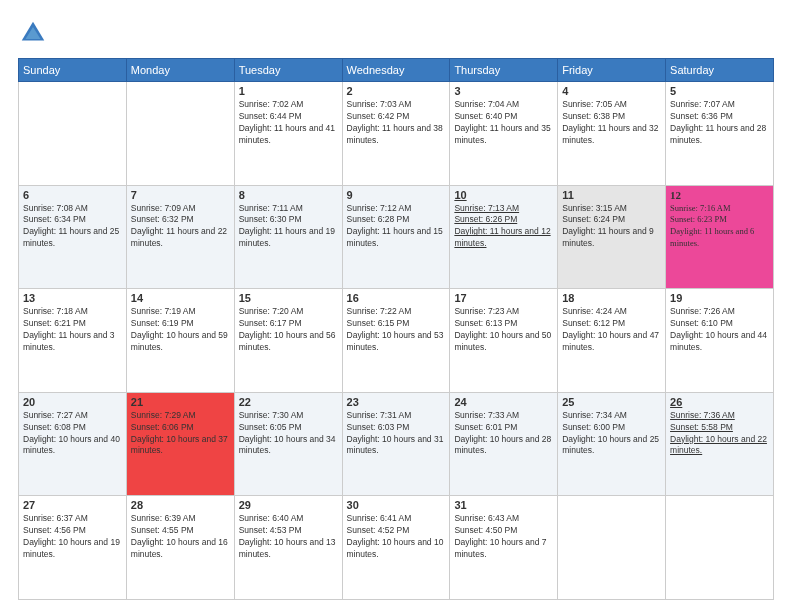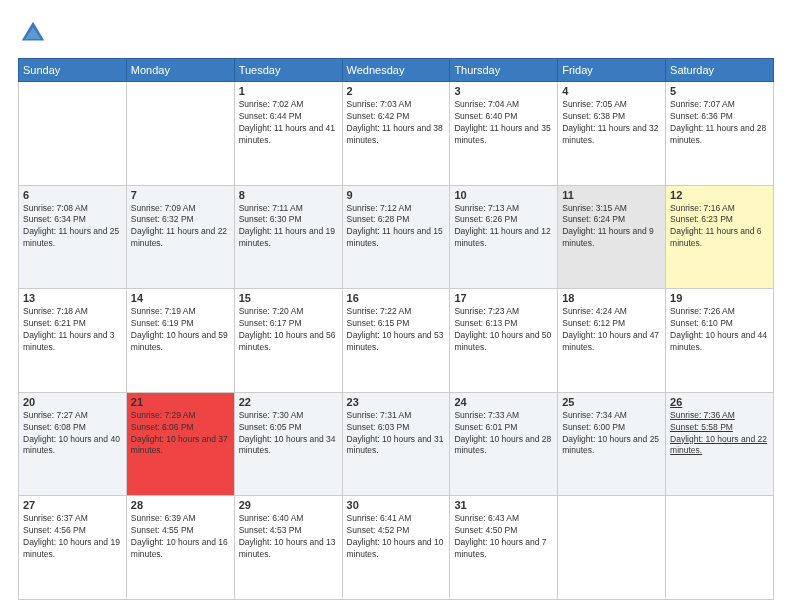--- a/index.html
+++ b/index.html
@@ -189,33 +189,33 @@
             <div class="day-info" style="white-space: pre-line;">Sunrise: 7:11 AM
 Sunset: 6:30 PM
 Daylight: 11 hours and 19 minutes.</div>
           </td>
           <td style="background: rgb(240, 244, 248);">
             <span class="day-number">9</span>
             <div class="day-info" style="white-space: pre-line;">Sunrise: 7:12 AM
 Sunset: 6:28 PM
 Daylight: 11 hours and 15 minutes.</div>
           </td>
-          <td style="background: rgb(240, 244, 248);">
+          <td style="background: rgb(240, 244, 248); text-decoration: underline;">
             <span class="day-number">10</span>
             <div class="day-info" style="white-space: pre-line;">Sunrise: 7:13 AM
 Sunset: 6:26 PM
 Daylight: 11 hours and 12 minutes.</div>
           </td>
           <td style="background: #e5e5e5;">
             <span class="day-number">11</span>
             <div class="day-info" style="white-space: pre-line;">Sunrise: 3:15 AM
 Sunset: 6:24 PM
 Daylight: 11 hours and 9 minutes.</div>
           </td>
-          <td style="background: #fef9c3;">
+          <td style="background: #ec4899; font-family: Liberation Serif, serif;">
             <span class="day-number">12</span>
             <div class="day-info" style="white-space: pre-line;">Sunrise: 7:16 AM
 Sunset: 6:23 PM
 Daylight: 11 hours and 6 minutes.</div>
           </td>
         </tr>
         <tr>
           <td>
             <span class="day-number">13</span>
             <div class="day-info" style="white-space: pre-line;">Sunrise: 7:18 AM

